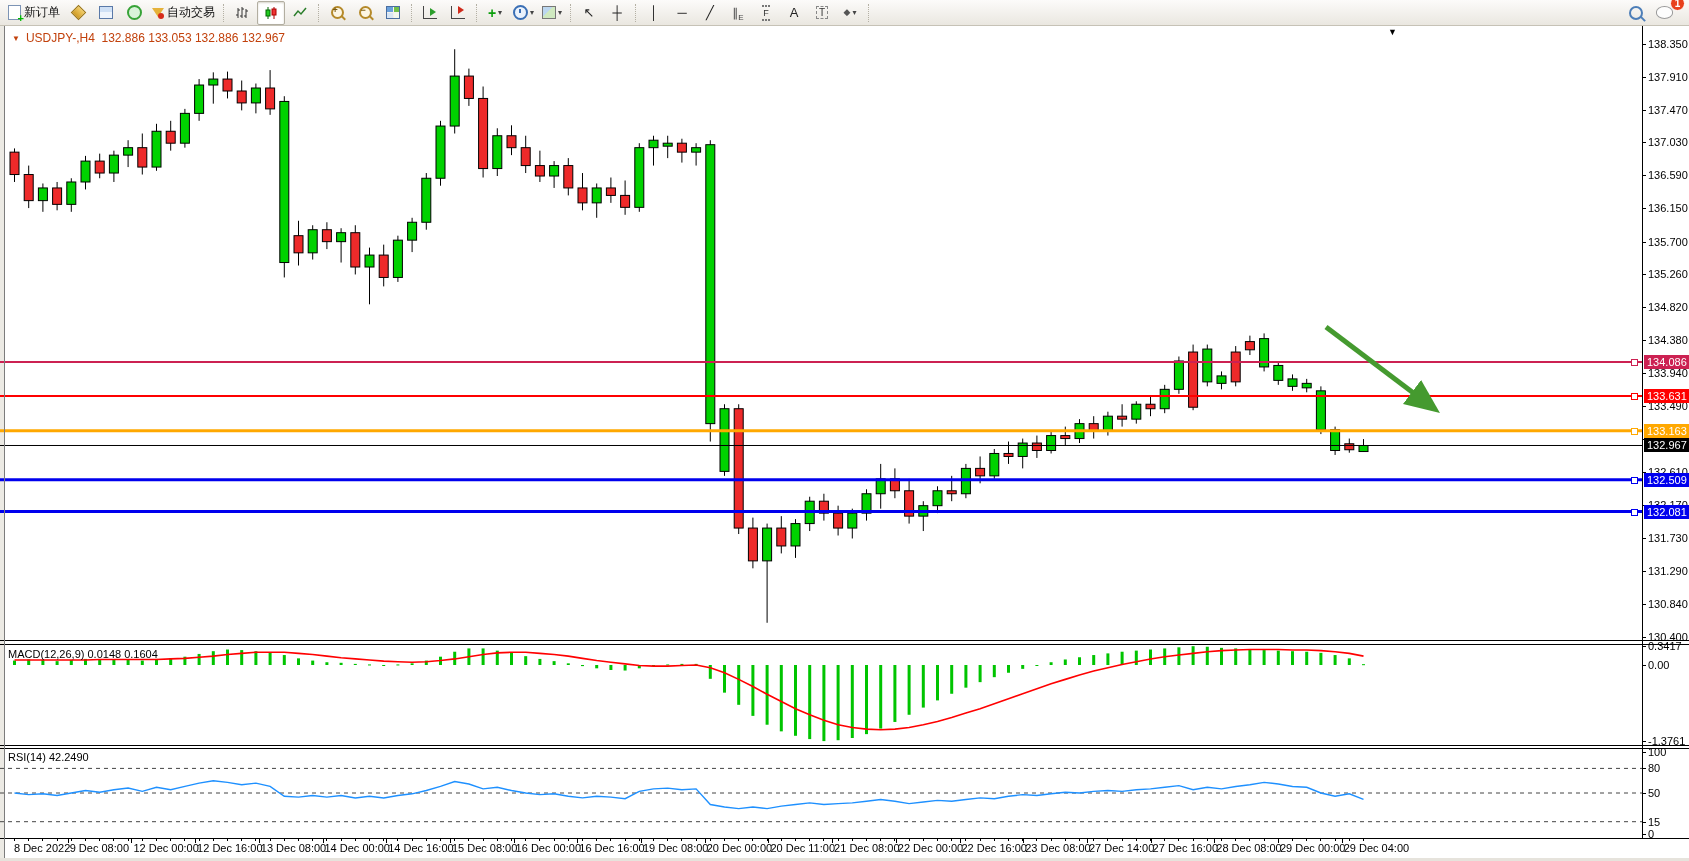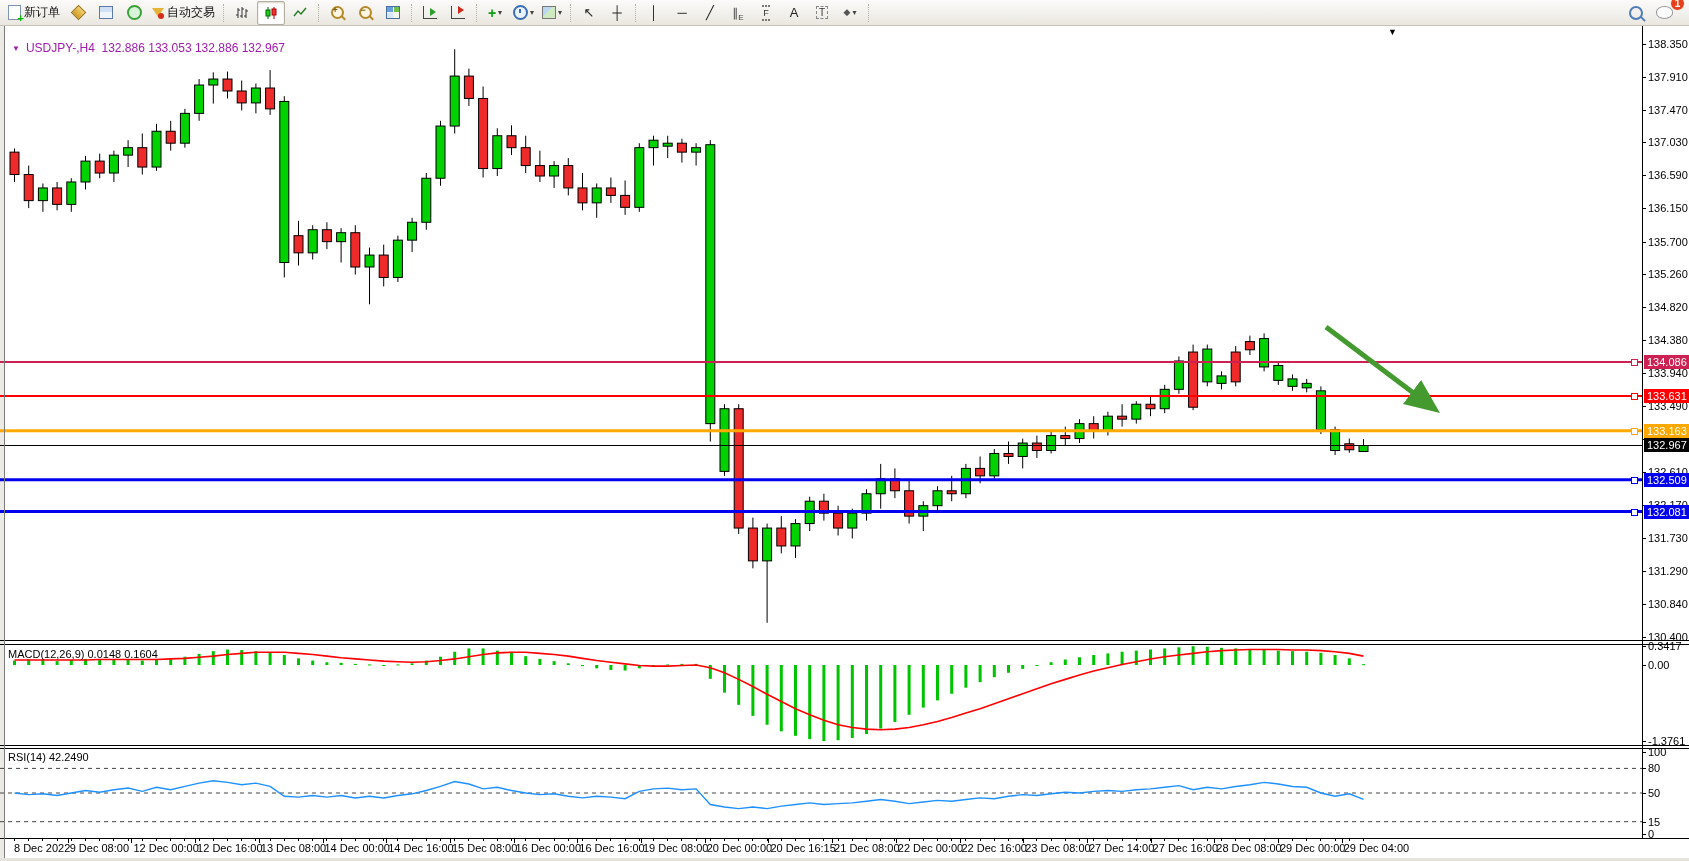--- a/index.html
+++ b/index.html
@@ -56,21 +56,21 @@
   .ic-chat{width:15px;height:11px;border:1px solid #9a9a9a;border-radius:50%/45%;background:#fdfdfd;position:relative;}
   .badge{position:absolute;top:-6px;right:-8px;min-width:13px;height:13px;border-radius:50%;background:#e8401c;
     color:#fff;font-size:10px;font-weight:bold;display:flex;align-items:center;justify-content:center;border:1px solid #fff;}
 
   
   .plotbg{position:absolute;left:5px;top:26px;width:1684px;height:832px;background:#fff;z-index:1;}
   .winedge{position:absolute;left:4px;top:26px;bottom:3px;width:1px;background:#7c7c7c;z-index:30;}
   .axisline{position:absolute;left:1642px;top:26px;height:812px;width:1px;background:#000;z-index:6;}
   .sepline{position:absolute;left:0px;width:1689px;height:1px;background:#000;z-index:6;}
 
-  .charttitle{position:absolute;left:12px;top:41px;font-size:12px;color:#a21caf;z-index:20;white-space:pre;}
+  .charttitle{position:absolute;left:12px;top:31px;font-size:12px;color:#c2410c;z-index:20;white-space:pre;}
   .charttitle .tri{font-size:8px;margin-right:6px;position:relative;top:-1px;}
   .shiftmark{position:absolute;left:1388px;top:27px;font-size:9px;color:#000;z-index:20;}
 
   .ind-label{position:absolute;left:8px;font-size:11px;color:#000;z-index:20;}
 
   svg.layer{position:absolute;left:0;z-index:4;}
 
   .ytick{position:absolute;left:1648px;width:46px;font-size:11px;color:#000;z-index:5;}
   .ytickmark{position:absolute;left:1642px;width:4px;height:1px;background:#000;z-index:5;}
   .ptag{position:absolute;left:1644px;width:44px;height:14px;line-height:14px;font-size:11px;color:#fff;
@@ -627,21 +627,21 @@
       <div class="xlab" style="left: 451.9px;">15 Dec 08:00</div>
       <div class="xtick" style="left: 449.9px; height: 4px;"></div>
       <div class="xlab" style="left: 515.6px;">16 Dec 00:00</div>
       <div class="xtick" style="left: 513.6px; height: 4px;"></div>
       <div class="xlab" style="left: 579.3px;">16 Dec 16:00</div>
       <div class="xtick" style="left: 577.3px; height: 4px;"></div>
       <div class="xlab" style="left: 643px;">19 Dec 08:00</div>
       <div class="xtick" style="left: 641px; height: 4px;"></div>
       <div class="xlab" style="left: 706.7px;">20 Dec 00:00</div>
       <div class="xtick" style="left: 704.7px; height: 4px;"></div>
-      <div class="xlab" style="left: 770.4px;">20 Dec 16:15</div>
+      <div class="xlab" style="left: 770.4px;">20 Dec 11:00</div>
       <div class="xtick" style="left: 768.4px; height: 4px;"></div>
       <div class="xlab" style="left: 834.1px;">21 Dec 08:00</div>
       <div class="xtick" style="left: 832.1px; height: 4px;"></div>
       <div class="xlab" style="left: 897.8px;">22 Dec 00:00</div>
       <div class="xtick" style="left: 895.8px; height: 4px;"></div>
       <div class="xlab" style="left: 961.5px;">22 Dec 16:00</div>
       <div class="xtick" style="left: 959.5px; height: 4px;"></div>
       <div class="xlab" style="left: 1025.2px;">23 Dec 08:00</div>
       <div class="xtick" style="left: 1023.2px; height: 4px;"></div>
       <div class="xlab" style="left: 1088.9px;">27 Dec 14:00</div>

